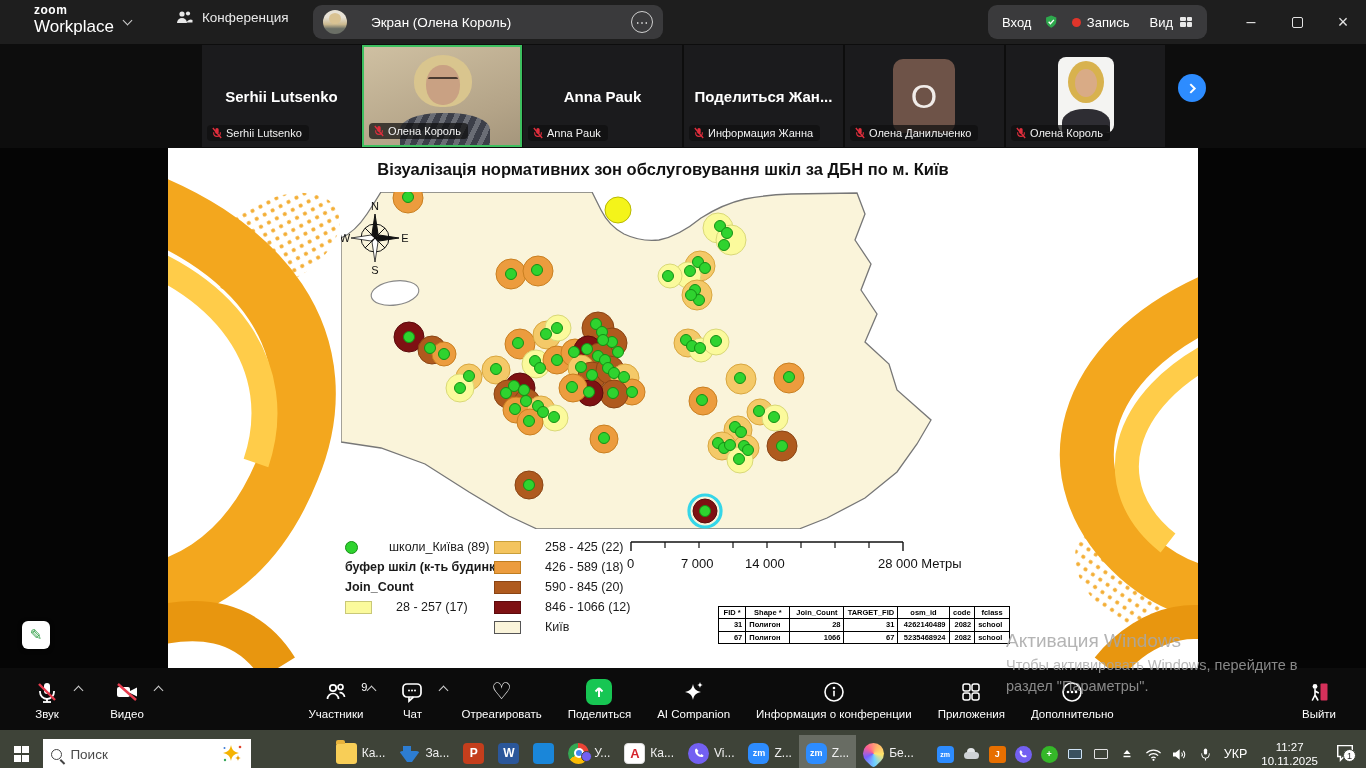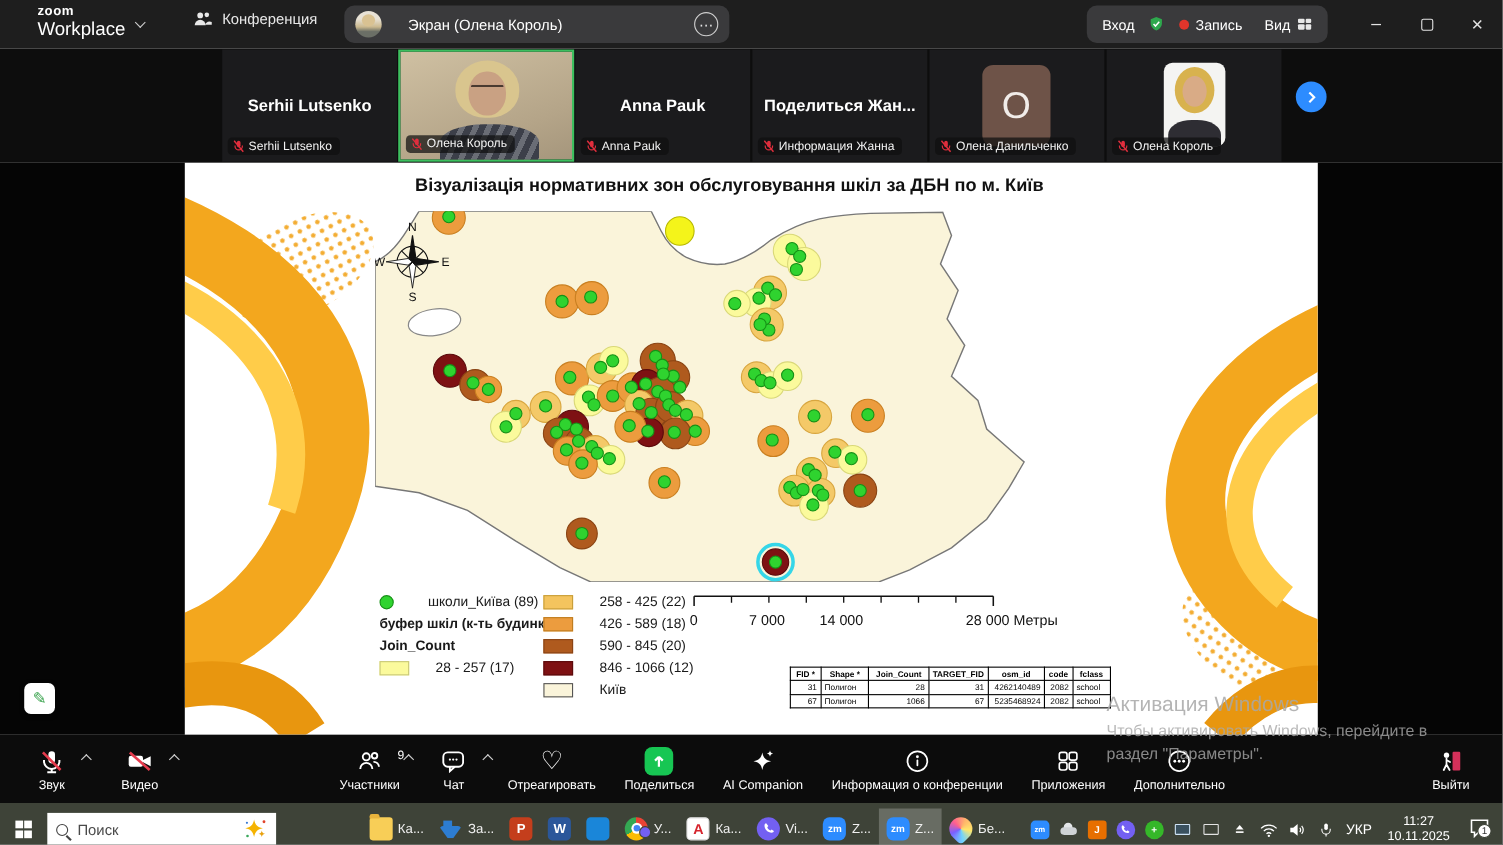--- a/index.html
+++ b/index.html
@@ -1,18 +1,18 @@
 <!DOCTYPE html>
 <html><head>
 <meta charset="utf-8">
 <style>
   html,body{margin:0;padding:0;background:#000;}
   *{box-sizing:border-box;}
   .screen{position:relative;width:1366px;height:768px;overflow:hidden;
-    font-family:"Liberation Sans",sans-serif;color:#fff;background:#ffffff;}
+    font-family:"Liberation Sans",sans-serif;color:#fff;background:#4d7c0f;}
 
   
   .titlebar{position:relative;height:44px;background:#1E1E1E;}
   .logo{position:absolute;left:34px;top:4px;line-height:1;}
   .logo .z{font-size:12px;font-weight:bold;letter-spacing:.5px;}
   .logo .w{font-size:17px;margin-top:2px;}
   .chev{display:inline-block;width:7px;height:7px;border-left:1.7px solid #cfcfcf;border-bottom:1.7px solid #cfcfcf;}
   .chev.down{transform:rotate(-45deg);}
   .chev.up{transform:rotate(135deg);}
   .tb-logochev{position:absolute;left:124px;top:17px;}
@@ -70,21 +70,21 @@
   .lg-row{position:absolute;display:flex;align-items:center;gap:24px;height:16px;white-space:nowrap;}
   .sw{width:27px;height:13px;border:1px solid #999;flex:0 0 27px;}
   .lg-dot{width:13px;height:13px;border-radius:50%;background:#2FD32F;border:1px solid #159015;flex:0 0 13px;margin:0 7px 0 0;}
   .lg-bold{font-weight:bold;}
 
   .scalebar{position:absolute;left:312px;top:382px;}
   .scale-labels{position:absolute;left:312px;top:398px;font-size:13px;color:#111;}
   .scale-labels span{position:absolute;white-space:nowrap;}
 
   .attr-table{position:absolute;left:358px;top:448px;border-collapse:collapse;font-size:7.5px;color:#000;background:#fff;margin-left:44px;}
-  .attr-table th,.attr-table td{border:1px solid #000;padding:1px 3px;line-height:1.25;}
+  .attr-table th,.attr-table td{border:1px solid #000;padding:1px 3px;line-height:1.25;font-weight:bold;}
   .attr-table th{font-weight:bold;text-align:center;}
   .attr-table td.r{text-align:right;}
   .attr-table td.l{text-align:left;}
 
   .pencil-chip{position:absolute;left:22px;top:473px;width:28px;height:28px;background:#fff;border-radius:6px;
     box-shadow:0 1px 4px rgba(0,0,0,.5);display:flex;align-items:center;justify-content:center;color:#2F9E44;font-size:15px;}
   .watermark{position:absolute;left:1006px;top:479px;z-index:60;color:#a8a8a8;line-height:1.45;pointer-events:none;}
   .watermark .l1{font-size:19px;opacity:.85;}
   .watermark .l2{font-size:14.5px;opacity:.8;width:320px;}
 

